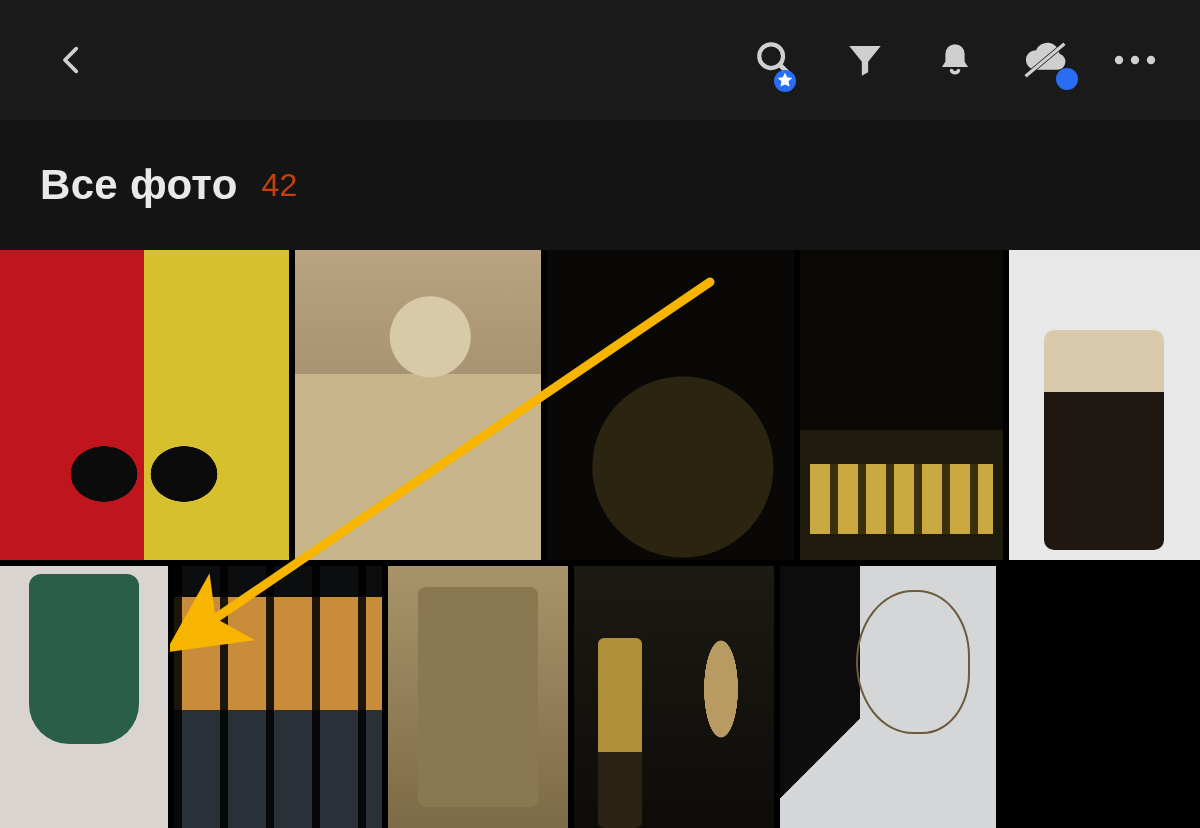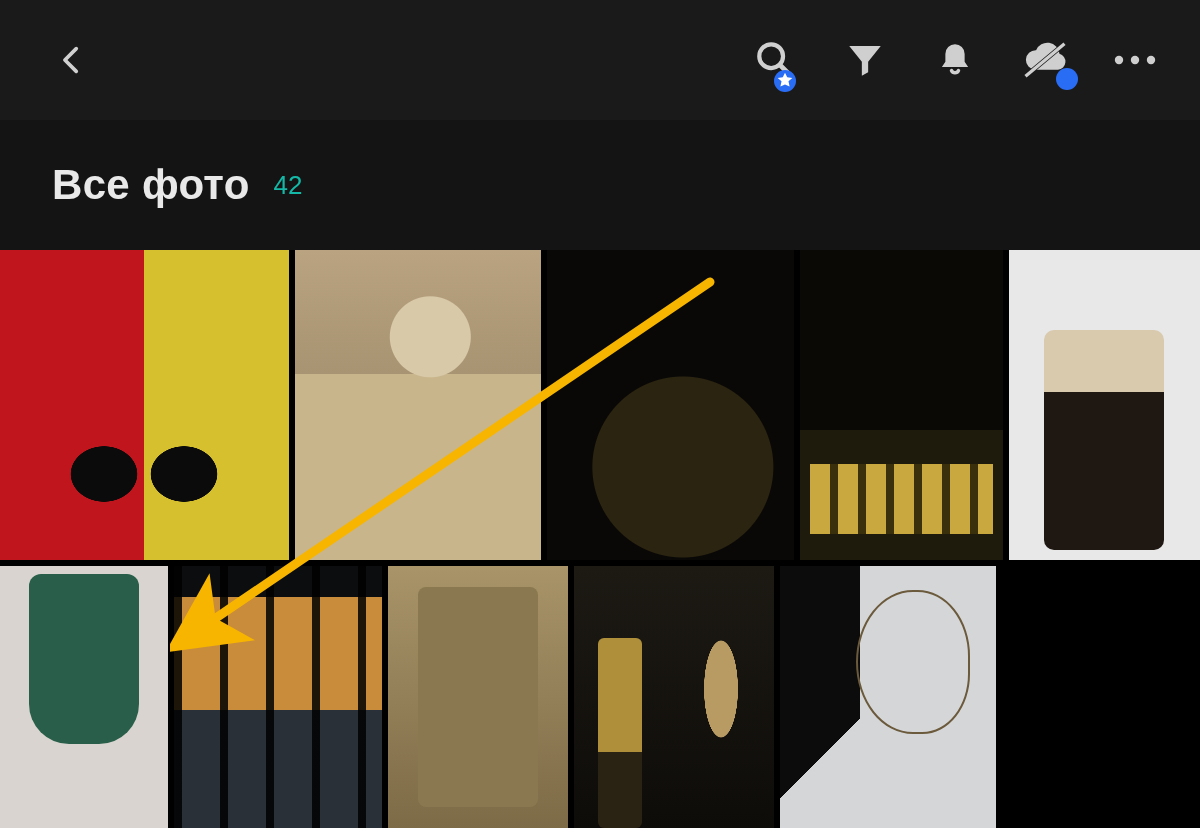--- a/index.html
+++ b/index.html
@@ -8,23 +8,23 @@
 
   
   .topbar { height:120px; width:100%; background:#1a1a1a; display:flex; align-items:center; }
   .back-btn { margin-left:48px; width:48px; height:48px; display:flex; align-items:center; justify-content:center; cursor:pointer; }
   .spacer { flex:1; }
   .icon-btn { width:90px; height:120px; display:flex; align-items:center; justify-content:center; cursor:pointer; position:relative; }
   .icon-btn svg { display:block; }
   .badge-blue { position:absolute; width:22px; height:22px; border-radius:50%; background:#2a6df5; }
 
   
-  .titleband { height:136px; background:#141414; display:flex; align-items:center; padding-left:52px; gap:24px; }
+  .titleband { height:136px; background:#141414; display:flex; align-items:center; padding-left:40px; gap:24px; }
   .title-text { color:#e9e9e9; font-size:42px; font-weight:600; letter-spacing:.3px; }
-  .title-count { color:#14b8a6; font-size:26px; font-weight:500; }
+  .title-count { color:#c2410c; font-size:32px; font-weight:500; }
 
   
   .gallery { position:relative; flex:1; background:#000; }
   .row { display:flex; width:1200px; }
   .row1 { height:310px; }
   .row2 { height:262px; }
   .tile { height:100%; margin-right:6px; background:#333; position:relative; overflow:hidden; }
   .row .tile:last-child { margin-right:0; }
 
   

